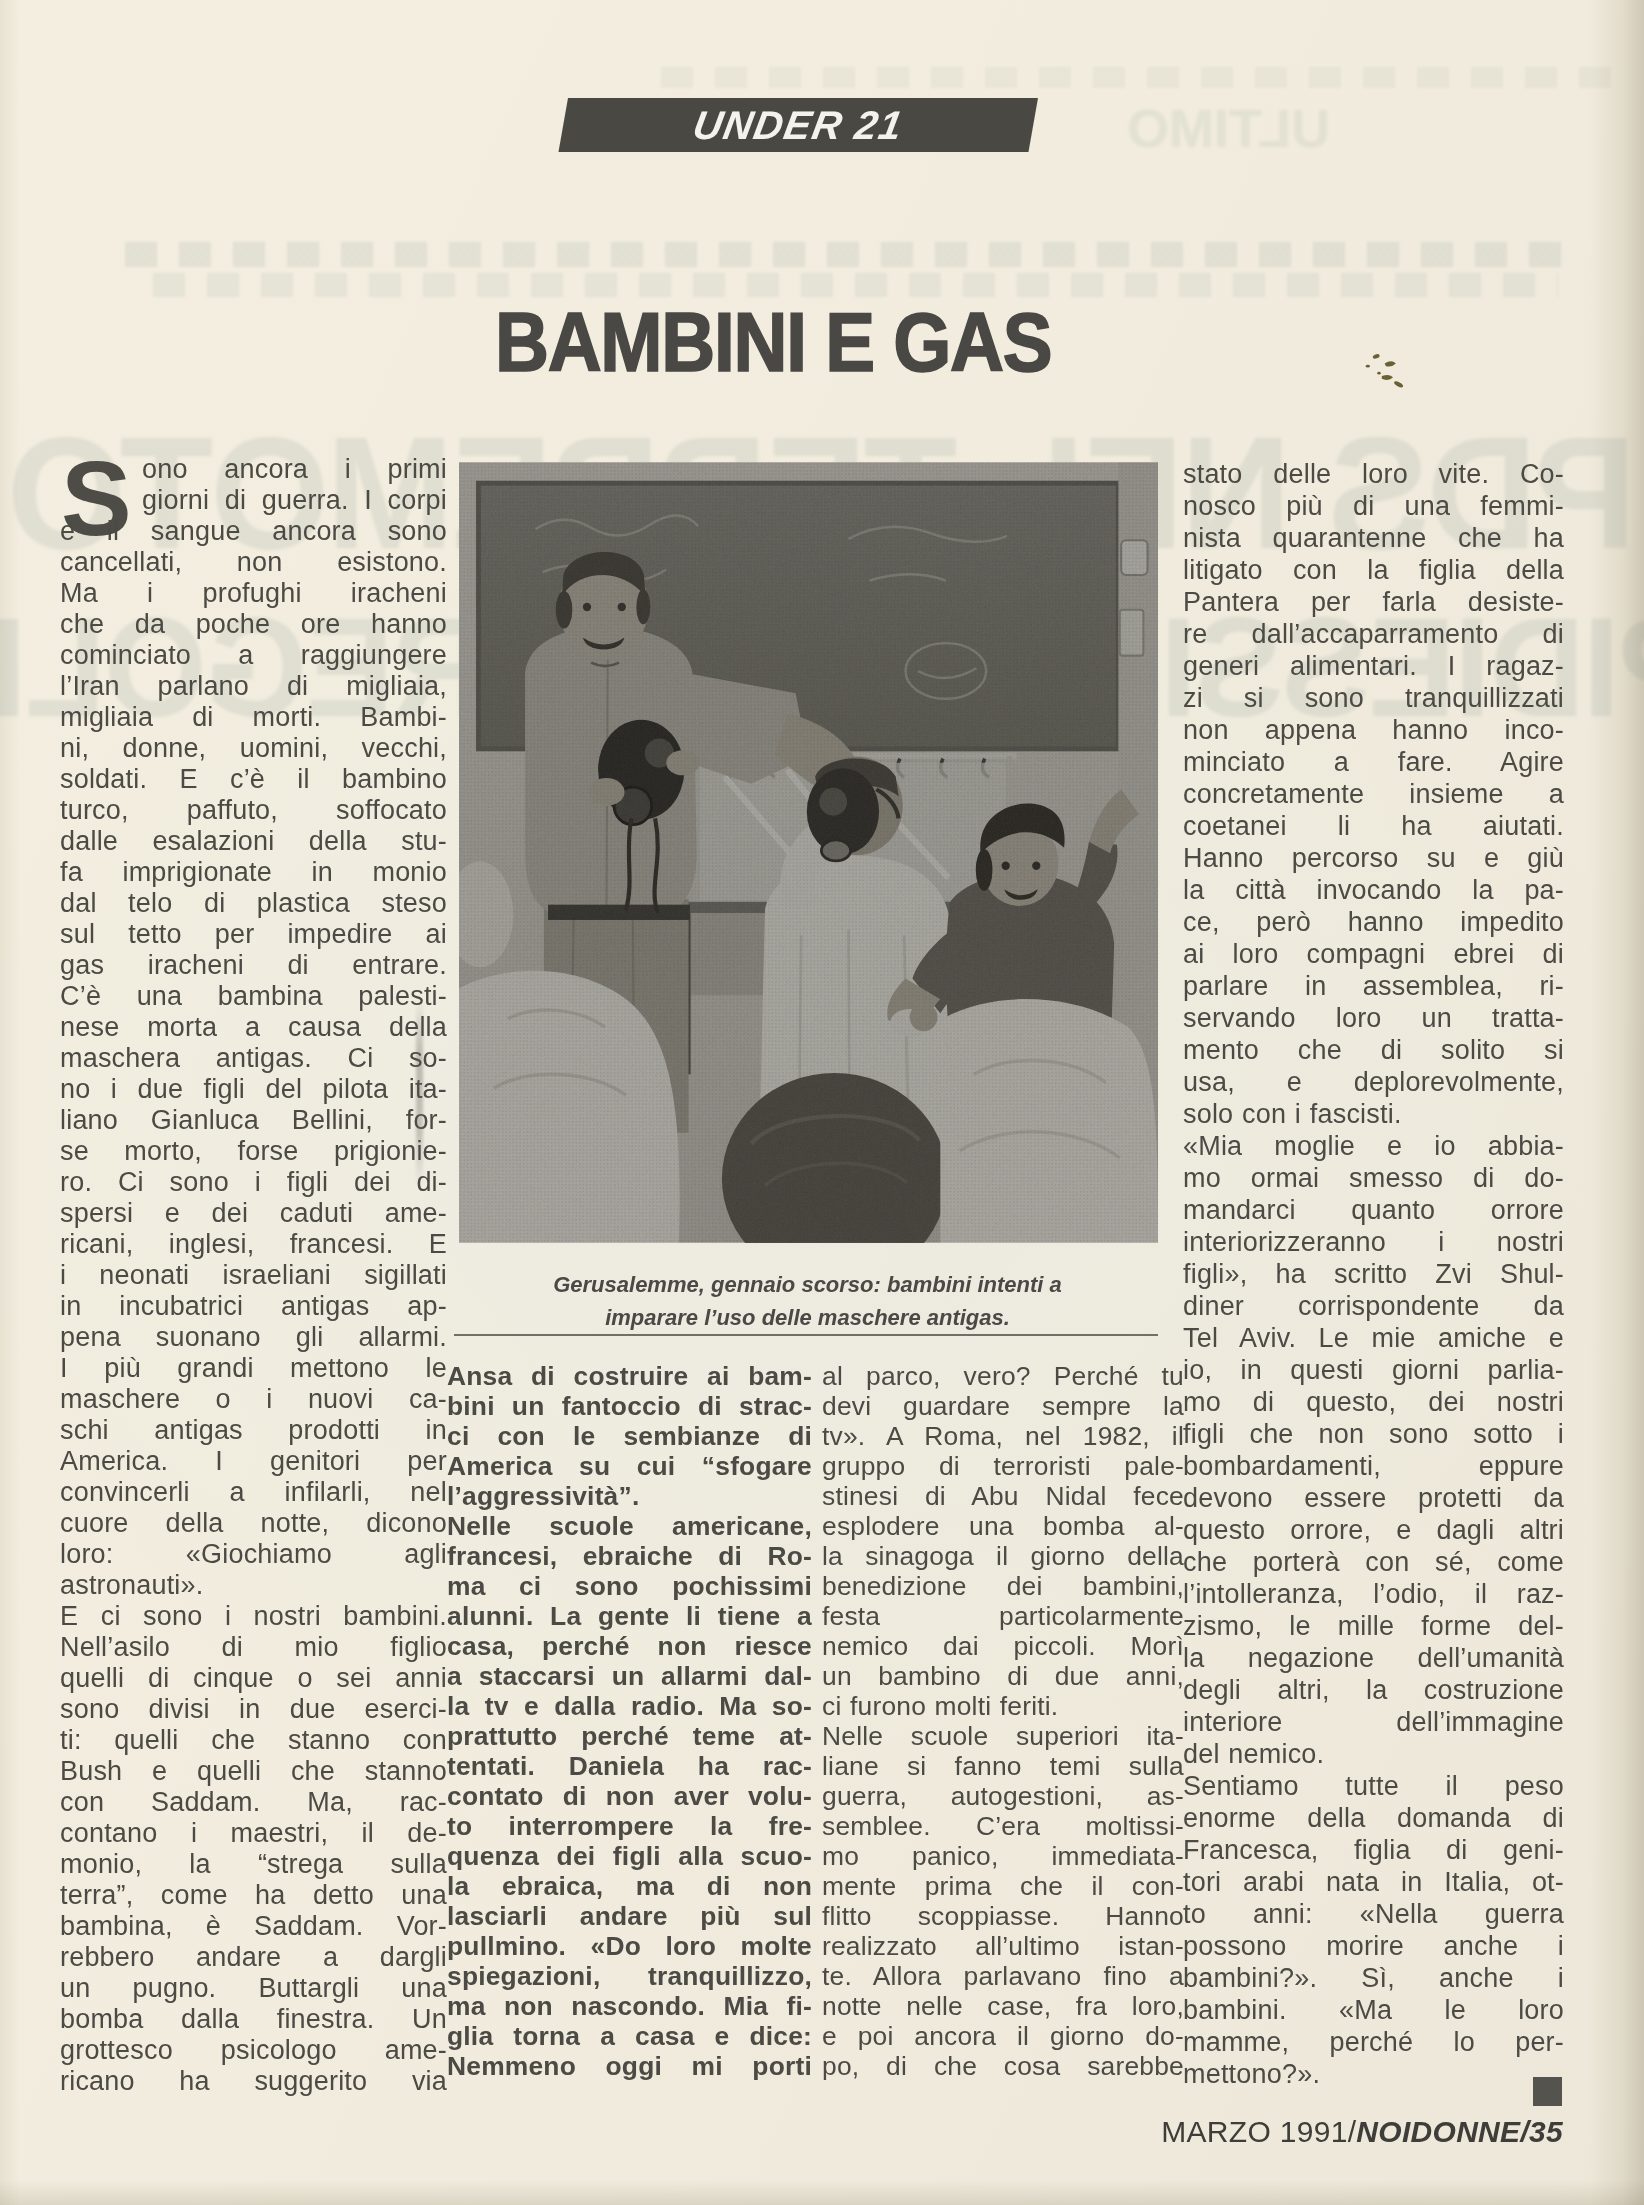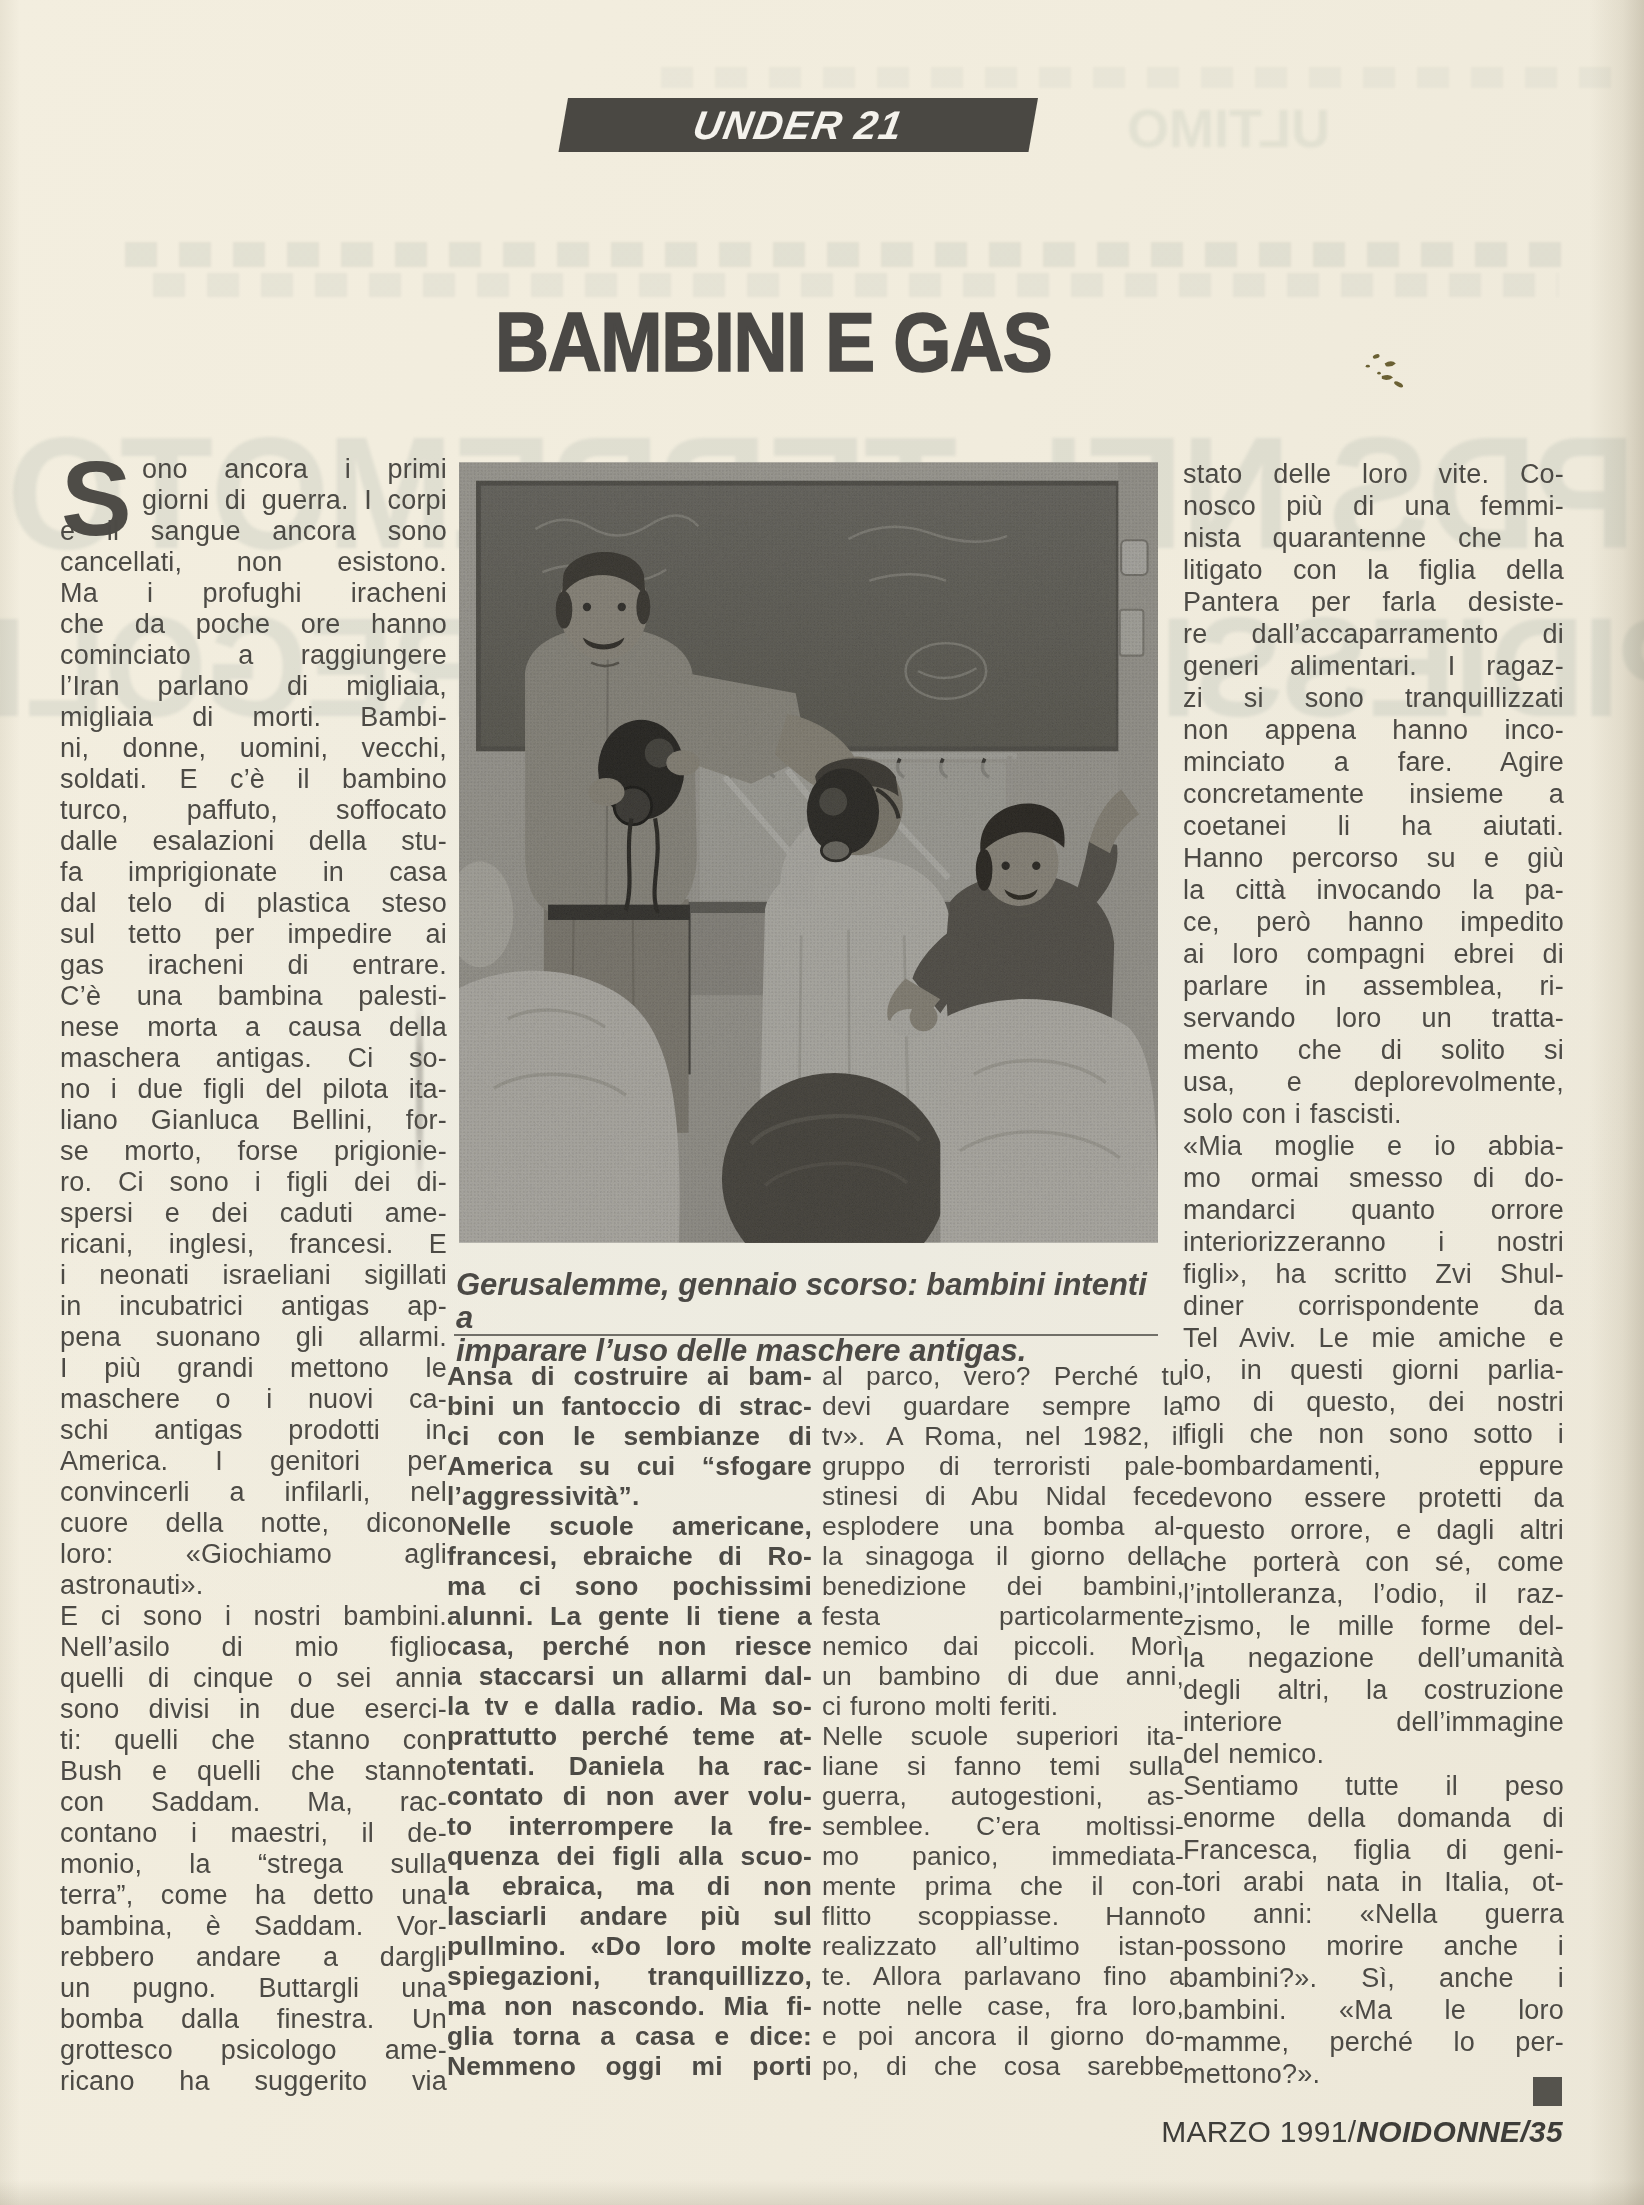--- a/index.html
+++ b/index.html
@@ -38,21 +38,21 @@
     font-size:83px; font-weight:bold; color:#4a4845; letter-spacing:-1.4px;
     white-space:nowrap; transform:scaleX(0.9); transform-origin:left center;
     -webkit-text-stroke:1.7px #4a4845;}
   
   .photo{position:absolute; z-index:3; left:459px; top:462px; width:699px; height:781px;}
   .photo svg{display:block;}
   .halftone{position:absolute; z-index:4; left:459px; top:462px; width:699px; height:781px;
     background-image:radial-gradient(rgba(58,56,50,0.10) 0.8px, transparent 1px);
     background-size:3.5px 3.5px; pointer-events:none;}
   .caption{position:absolute; z-index:2; left:456px; top:1268px; width:703px;
-    font-size:31px; font-weight:bold; font-style:italic; color:#4b4945; line-height:33px;}
+    font-size:22px; font-weight:bold; font-style:italic; color:#4b4945; line-height:33px;text-align:center;}
   .caption-rule{position:absolute; z-index:2; left:454px; top:1334px; width:704px; height:2.1px;
     background:#716f68;}
   
   .col{position:absolute; z-index:2; color:#4c4a45; font-size:27px;
     letter-spacing:0.2px; word-spacing:1px;}
   .tl{text-align:justify; text-align-last:justify; overflow:hidden;}
   .tl.flush{text-align-last:left;}
   .tl.ind{padding-left:82px;}
   .col1{left:60px;  top:454px;  width:387px; line-height:31px;}
   .col2{left:447px; top:1361px; width:365px; line-height:30px; font-size:26.4px;font-weight:bold;}
@@ -246,21 +246,21 @@
       <div class="tl">cancellati, non esistono.</div>
       <div class="tl">Ma i profughi iracheni</div>
       <div class="tl">che da poche ore hanno</div>
       <div class="tl">cominciato a raggiungere</div>
       <div class="tl">l’Iran parlano di migliaia,</div>
       <div class="tl">migliaia di morti. Bambi-</div>
       <div class="tl">ni, donne, uomini, vecchi,</div>
       <div class="tl">soldati. E c’è il bambino</div>
       <div class="tl">turco, paffuto, soffocato</div>
       <div class="tl">dalle esalazioni della stu-</div>
-      <div class="tl">fa imprigionate in casa</div>
+      <div class="tl">fa imprigionate in monio</div>
       <div class="tl">dal telo di plastica steso</div>
       <div class="tl">sul tetto per impedire ai</div>
       <div class="tl">gas iracheni di entrare.</div>
       <div class="tl">C’è una bambina palesti-</div>
       <div class="tl">nese morta a causa della</div>
       <div class="tl">maschera antigas. Ci so-</div>
       <div class="tl">no i due figli del pilota ita-</div>
       <div class="tl">liano Gianluca Bellini, for-</div>
       <div class="tl">se morto, forse prigionie-</div>
       <div class="tl">ro. Ci sono i figli dei di-</div>

